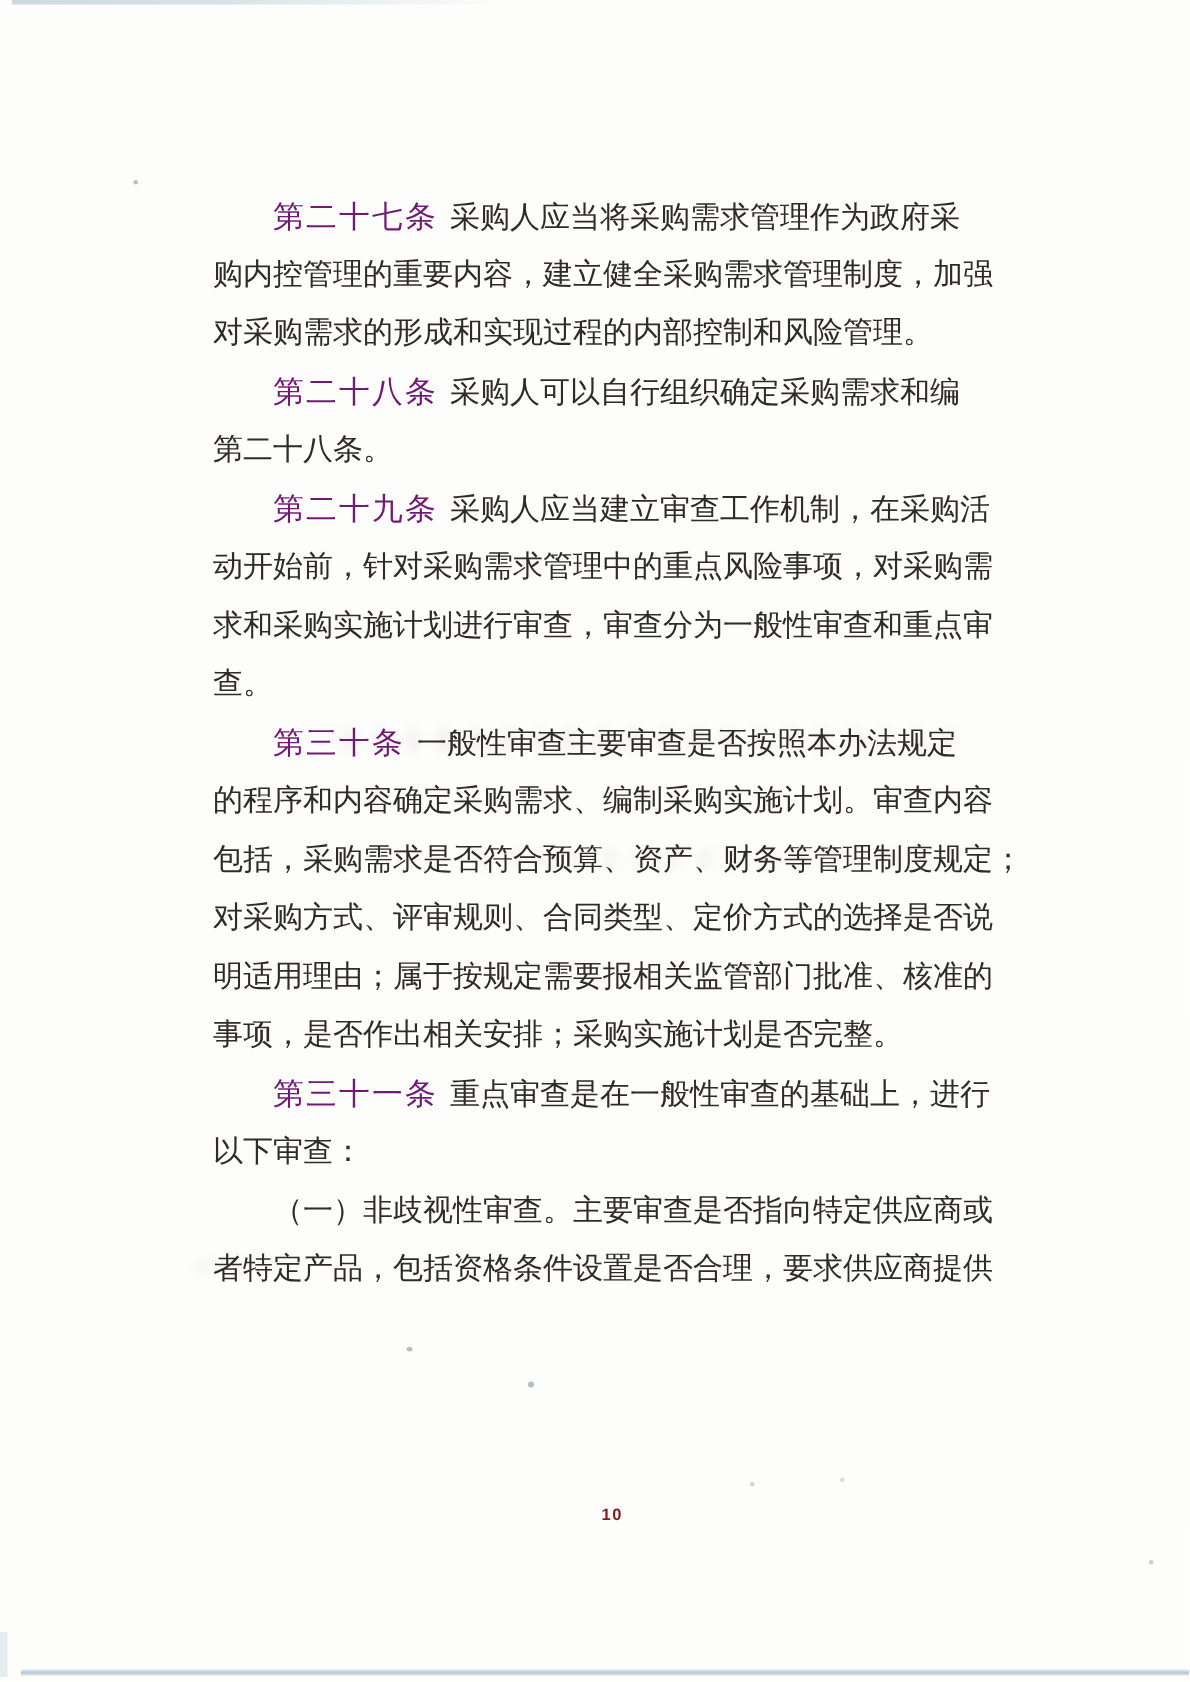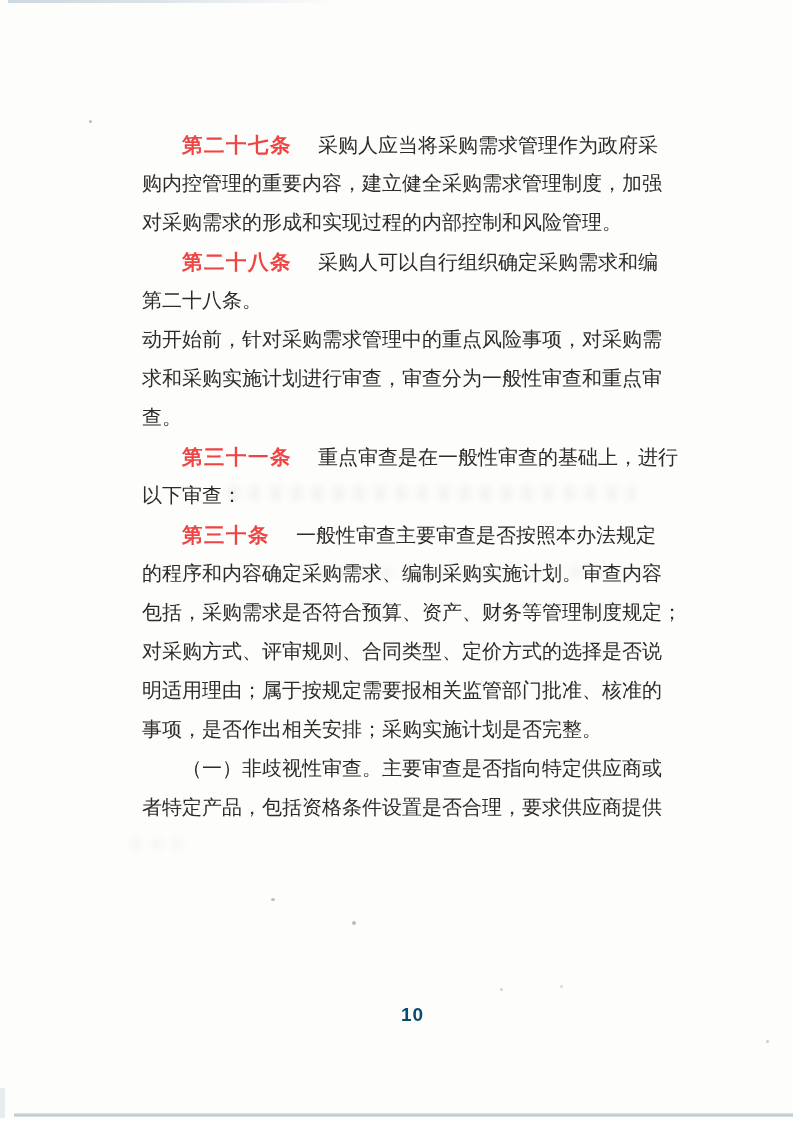--- a/index.html
+++ b/index.html
@@ -27,36 +27,36 @@
     line-height: 39px;
   }
   .para { margin: 0; padding: 0; }
   .line {
     height: 39px;
     white-space: nowrap;
   }
   .line.indent { padding-left: 40px; }
   .term {
     font-family: "Liberation Sans", sans-serif;
-    font-weight: 700;
+    font-weight: 400;
     font-size: 20.5px;
     letter-spacing: 1.5px;
-    color: #ef4444;
-    margin-right: 26px;
+    color: #701a75;
+    margin-right: 8px;
   }
   
   .page-number {
     position: absolute;
     left: 401px;
     top: 1004px;
     font-family: "Liberation Sans", sans-serif;
-    font-size: 19px;
+    font-size: 11px;
     font-weight: 700;
     letter-spacing: 1px;
-    color: #0c4a6e;
+    color: #7f1d1d;
   }
   
   .scan-top-edge {
     position: absolute;
     left: 8px; top: 0;
     width: 330px; height: 3px;
     background: linear-gradient(to right, #c6d2da 0%, #d6dee4 45%, rgba(255,255,255,0) 100%);
     opacity: .85;
   }
   .scan-bottom-edge {
@@ -124,40 +124,41 @@
       <div class="line">购内控管理的重要内容，建立健全采购需求管理制度，加强</div>
       <div class="line">对采购需求的形成和实现过程的内部控制和风险管理。</div>
     </div>
 
     <div class="para">
       <div class="line indent"><span class="term">第二十八条</span><span>采购人可以自行组织确定采购需求和编</span></div>
       <div class="line">第二十八条。</div>
     </div>
 
     <div class="para">
+      <div class="line indent"><span class="term">第二十九条</span><span>采购人应当建立审查工作机制，在采购活</span></div>
       <div class="line">动开始前，针对采购需求管理中的重点风险事项，对采购需</div>
       <div class="line">求和采购实施计划进行审查，审查分为一般性审查和重点审</div>
       <div class="line">查。</div>
     </div>
 
     <div class="para">
     </div>
 
     <div class="para">
-      <div class="line indent"><span class="term">第三十一条</span><span>重点审查是在一般性审查的基础上，进行</span></div>
-      <div class="line">以下审查：</div>
-    </div>
-
-    <div class="para">
       <div class="line indent"><span class="term">第三十条</span><span>一般性审查主要审查是否按照本办法规定</span></div>
       <div class="line">的程序和内容确定采购需求、编制采购实施计划。审查内容</div>
       <div class="line">包括，采购需求是否符合预算、资产、财务等管理制度规定；</div>
       <div class="line">对采购方式、评审规则、合同类型、定价方式的选择是否说</div>
       <div class="line">明适用理由；属于按规定需要报相关监管部门批准、核准的</div>
       <div class="line">事项，是否作出相关安排；采购实施计划是否完整。</div>
+    </div>
+
+    <div class="para">
+      <div class="line indent"><span class="term">第三十一条</span><span>重点审查是在一般性审查的基础上，进行</span></div>
+      <div class="line">以下审查：</div>
     </div>
 
     <div class="para">
       <div class="line indent">（一）非歧视性审查。主要审查是否指向特定供应商或</div>
       <div class="line">者特定产品，包括资格条件设置是否合理，要求供应商提供</div>
     </div>
 
   </div>
 
   <div class="page-number">10</div>

